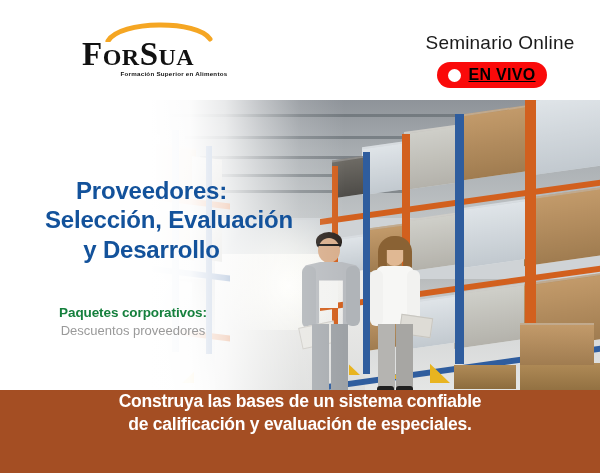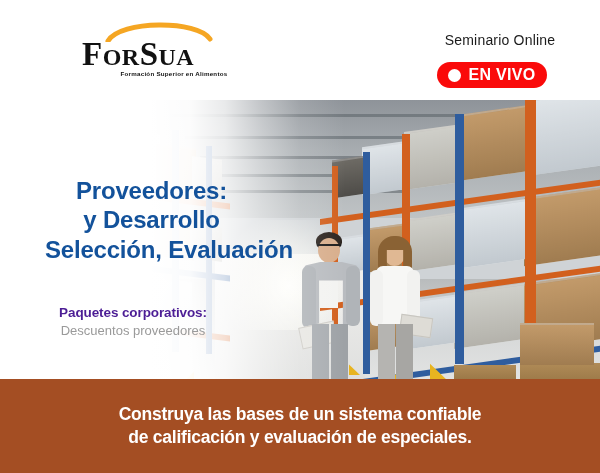--- a/index.html
+++ b/index.html
@@ -153,21 +153,21 @@
     color: #111111;
     letter-spacing: .25px;
     white-space: nowrap;
   }
 
   #seminario {
     position: absolute;
     left: 400px; top: 32px;
     width: 200px;
     text-align: center;
-    font-size: 14px;
+    font-size: 19px;
     color: #1b1b1b;
     letter-spacing: .2px;
     white-space: nowrap;
   }
   #live-badge {
     position: absolute;
     left: 437px; top: 62px;
     width: 110px; height: 26px;
     border-radius: 13px;
     background: #fa0a0a;
@@ -176,26 +176,27 @@
     justify-content: center;
     gap: 7px;
   }
   #live-dot {
     width: 13px; height: 13px;
     border-radius: 50%;
     background: #ffffff;
     flex: none;
   }
   #live-label {
-    color: #ffffff;
+    color: #000000;
     font-size: 16px;
     font-weight: 700;
     letter-spacing: .3px;
     line-height: 1;
     white-space: nowrap;
+    text-decoration: underline;
   }
 
   
   #headline {
     position: absolute;
     left: 0; top: 176px;
     width: 258px;
     text-align: center;
     color: #13529b;
     font-size: 24px;
@@ -208,41 +209,41 @@
   #packages {
     position: absolute;
     left: 0; top: 305px;
     width: 266px;
     text-align: center;
   }
   #pk-title {
     display: block;
     font-size: 13.5px;
     font-weight: 700;
-    color: #4c1d95;
+    color: #15803d;
     letter-spacing: -.1px;
     white-space: nowrap;
   }
   .pk-sub {
     display: block;
     font-size: 13px;
     color: #9a9a9a;
     line-height: 1.35;
     margin-top: 2px;
     white-space: nowrap;
   }
 
   
   #bottom-bar {
     position: absolute;
     left: 0; bottom: 0;
-    width: 600px; height: 94px;
+    width: 600px; height: 83px;
     background: #a44e23;
     display: flex;
-    align-items: center;
+    align-items: flex-start;
     justify-content: center;
   }
   #bottom-text {
     width: 100%;
     text-align: center;
     color: #ffffff;
     font-size: 17.5px;
     font-weight: 700;
     line-height: 1.32;
     letter-spacing: -.25px;
@@ -380,22 +381,22 @@
   </div>
 
   <div id="seminario">Seminario Online</div>
   <div id="live-badge">
     <span id="live-dot"></span>
     <span id="live-label">EN VIVO</span>
   </div>
 
   <div id="headline">
     <span class="hl-line">Proveedores:</span>
+    <span class="hl-line">Selección, Evaluación</span>
     <span class="hl-line">y Desarrollo</span>
-    <span class="hl-line">Selección, Evaluación</span>
   </div>
 
   <div id="packages">
     <span id="pk-title">Paquetes corporativos:</span>
     <span class="pk-sub">Descuentos proveedores</span>
   </div>
 
   <div id="bottom-bar">
     <div id="bottom-text">
       <span class="bb-line">Construya las bases de un sistema confiable</span>

